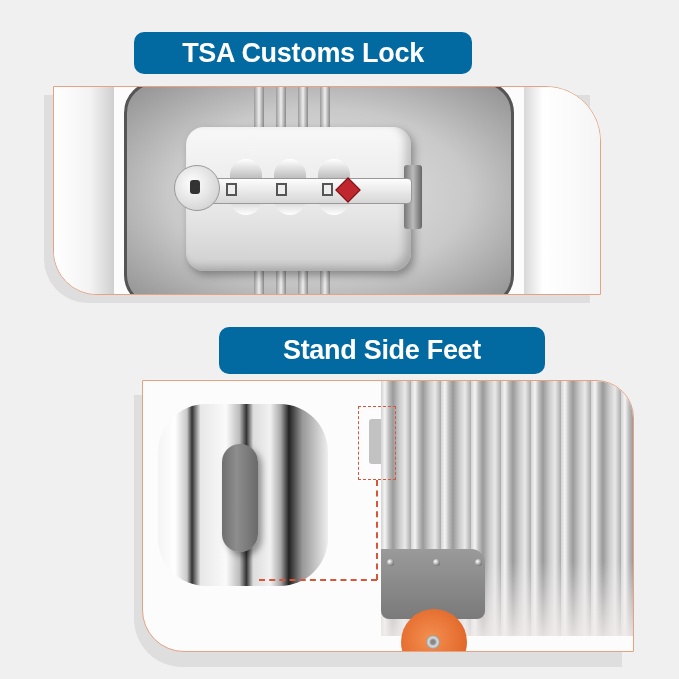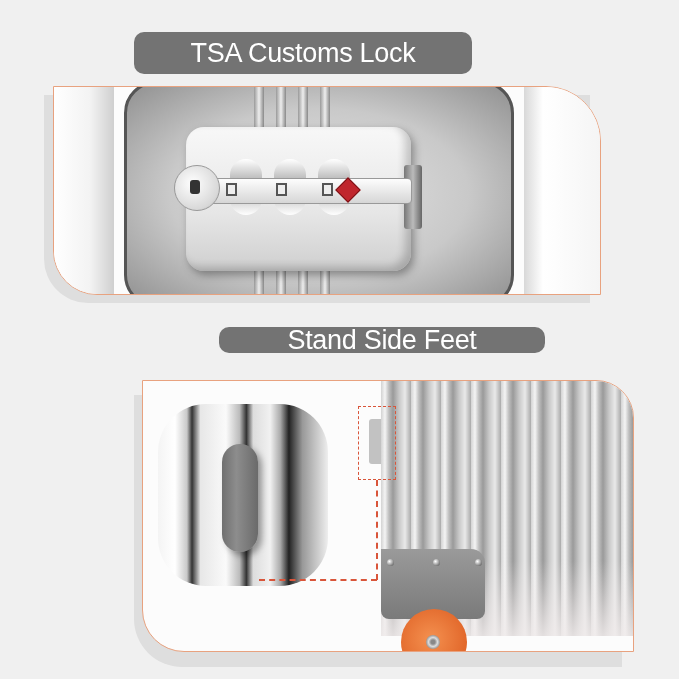--- a/index.html
+++ b/index.html
@@ -4,30 +4,30 @@
 <style>
   html, body { margin: 0; padding: 0; }
   body {
     width: 679px; height: 679px; overflow: hidden;
     background: #f0f0f0;
     position: relative;
     font-family: "Liberation Sans", sans-serif;
   }
   .banner {
     position: absolute;
-    background: #737373;
+    background: #0369a1;
     color: #fff;
-    font-weight: normal;
+    font-weight: bold;
     border-radius: 10px;
     display: flex; align-items: center; justify-content: center;
     font-size: 27px;
     letter-spacing: -0.3px;
   }
   #banner-top { left: 134px; top: 32px; width: 338px; height: 42px; }
-  #banner-bottom { left: 219px; top: 327px; width: 326px; height: 26px; }
+  #banner-bottom { left: 219px; top: 327px; width: 326px; height: 47px; }
 
   .shadow {
     position: absolute; background: #dedede;
   }
   #shadow-top { left: 44px; top: 95px; width: 546px; height: 208px; border-radius: 0 0 0 44px; }
   #shadow-bottom { left: 134px; top: 395px; width: 488px; height: 272px; border-radius: 0 0 0 48px; }
 
   .frame {
     position: absolute; overflow: hidden;
     border: 1.5px solid #e8a27f;

